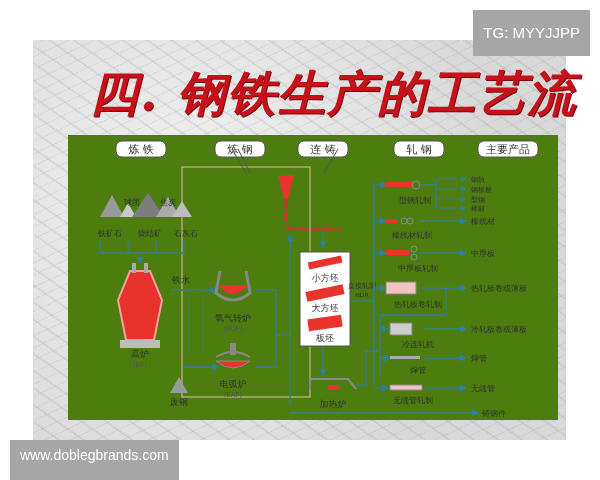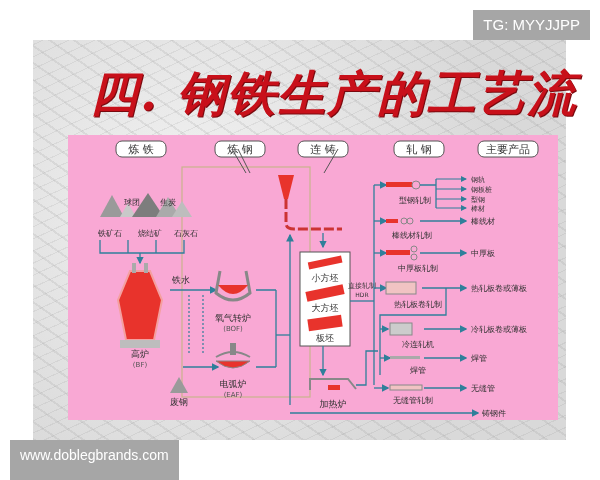--- a/index.html
+++ b/index.html
@@ -4,23 +4,23 @@
 <style>
   html,body{margin:0;padding:0;}
   body{width:600px;height:480px;background:#ffffff;position:relative;overflow:hidden;font-family:"DejaVu Sans",sans-serif;}
   .marble{position:absolute;left:33px;top:40px;width:533px;height:400px;
     background:
       repeating-linear-gradient(35deg, rgba(150,150,150,0.18) 0 2px, transparent 2px 14px),
       repeating-linear-gradient(-25deg, rgba(120,120,120,0.12) 0 1px, transparent 1px 11px),
       radial-gradient(circle at 30% 40%, #f2f2f2, #d9d9d9 70%);
     background-color:#e2e2e2;}
   .title{position:absolute;left:90px;top:62px;font-family:"DejaVu Serif",serif;font-style:italic;font-weight:bold;font-size:48px;color:#c8101a;letter-spacing:2px;text-shadow:1px 1px 0 #7a0a0f;}
-  .panel{position:absolute;left:68px;top:135px;width:490px;height:285px;background:#f9a8d4;}
+  .panel{position:absolute;left:68px;top:135px;width:490px;height:285px;background:#4d7c0f;}
   .tag{position:absolute;background:#a6a6a6;color:#ffffff;font-family:"Liberation Sans",sans-serif;}
-  .tag-tg{right:10px;top:10px;height:30px;line-height:30px;padding:0 10px;font-size:15px;}
+  .tag-tg{right:10px;top:10px;height:30px;line-height:30px;padding:8px 10px;font-size:15px;}
   .tag-site{left:10px;top:440px;height:46px;line-height:30px;padding:0 10px;font-size:14px;}
   svg text{font-family:"DejaVu Sans",sans-serif;}
 </style>
 </head>
 <body>
 
 <div class="marble"></div>
 <div class="title">四. 钢铁生产的工艺流程</div>
 <div class="panel">
 <svg width="490" height="285" viewBox="0 0 490 285">

